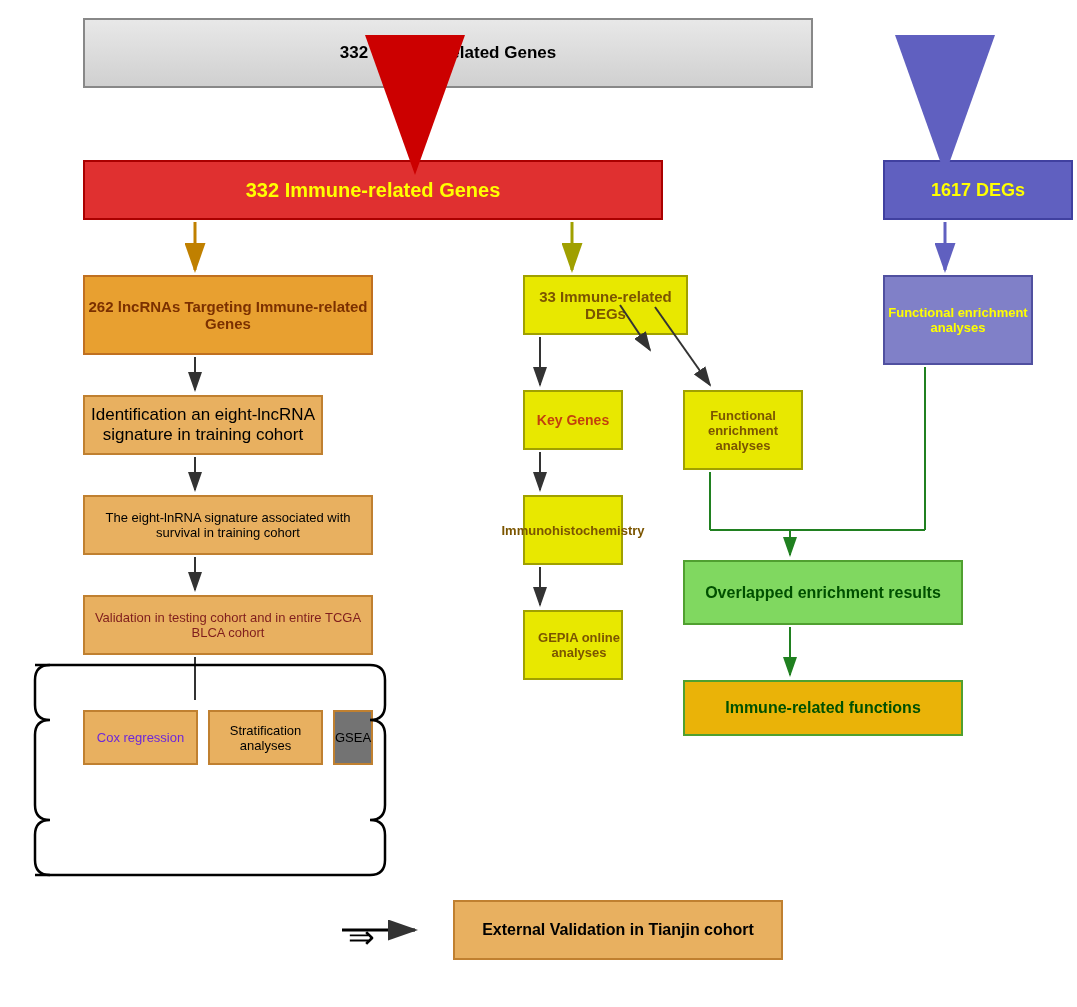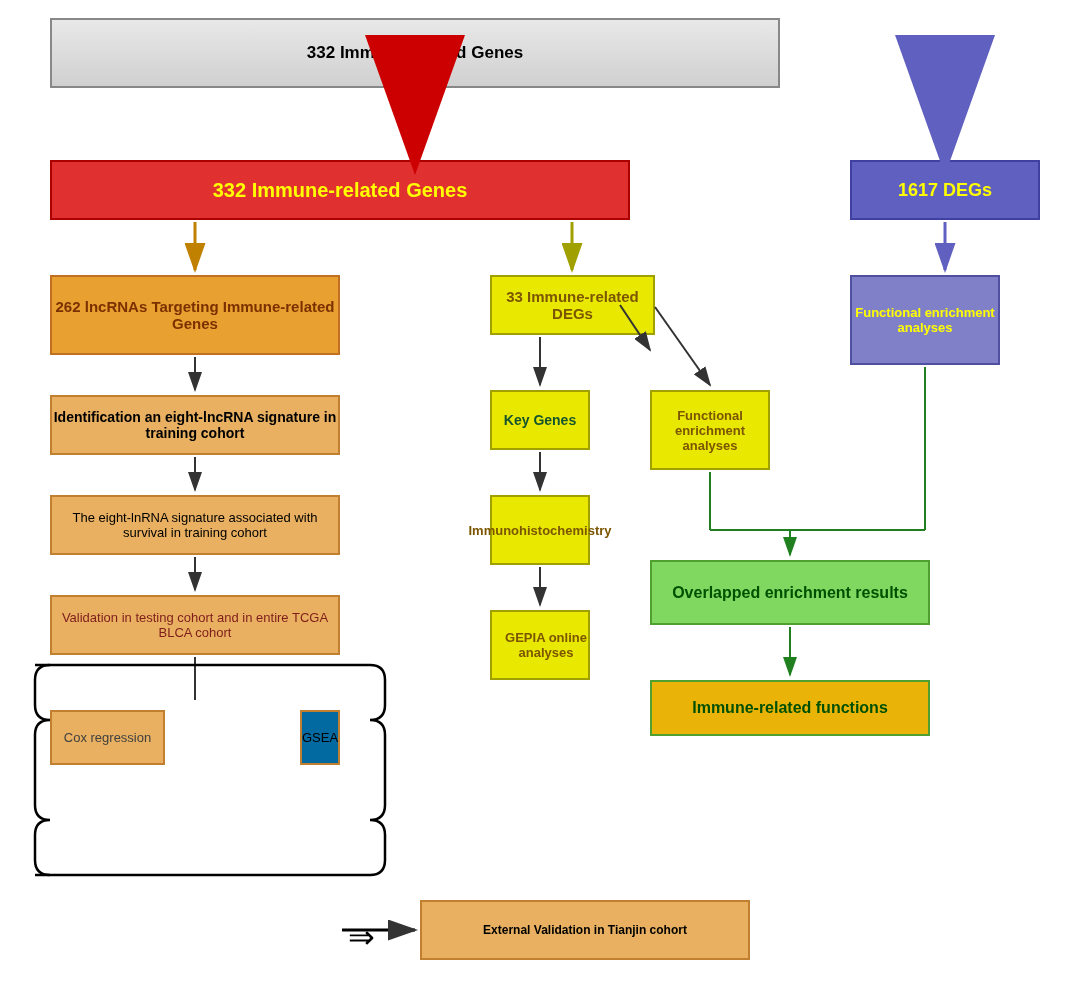--- a/index.html
+++ b/index.html
@@ -19,20 +19,21 @@
     }
     
     .box {
       position: absolute;
       display: flex;
       align-items: center;
       justify-content: center;
       text-align: center;
       border: 2px solid #666;
       font-weight: bold;
+      margin-left: 33px;
     }
     
     .box-dataset {
       left: 50px; top: 18px;
       width: 730px; height: 70px;
       background: linear-gradient(to bottom, #e8e8e8, #d0d0d0);
       border: 2px solid #888;
       flex-direction: column;
     }
     .box-dataset .title { font-size: 18px; font-weight: bold; color: #000; }
@@ -64,26 +65,26 @@
       width: 290px; height: 80px;
       background: #e8a030;
       border: 2px solid #c07020;
       color: #7b3000;
       font-size: 15px;
     }
 
     
     .box-identification {
       left: 50px; top: 395px;
-      width: 290px; height: 60px;
-      background: #e8b060;
-      border: 2px solid #c08030;
-      color: #000;
-      font-size: 14px;
-      font-weight: bold;
+      width: 240px; height: 60px;
+      background: #e8b060;
+      border: 2px solid #c08030;
+      color: #000;
+      font-size: 17px;
+      font-weight: normal;
     }
 
     
     .box-signature {
       left: 50px; top: 495px;
       width: 290px; height: 60px;
       background: #e8b060;
       border: 2px solid #c08030;
       color: #000;
       font-size: 13px;
@@ -100,37 +101,37 @@
       font-size: 13px;
       font-weight: normal;
     }
 
     
     .box-cox {
       left: 50px; top: 710px;
       width: 115px; height: 55px;
       background: #e8b060;
       border: 2px solid #c08030;
-      color: #404040;
+      color: #6d28d9;
       font-size: 13px;
       font-weight: normal;
     }
     .box-stratification {
       left: 175px; top: 710px;
       width: 115px; height: 55px;
       background: #e8b060;
       border: 2px solid #c08030;
       color: #000;
       font-size: 13px;
       font-weight: normal;
     }
     .box-gsea {
       left: 300px; top: 710px;
       width: 40px; height: 55px;
-      background: #0369a1;
+      background: #737373;
       border: 2px solid #c08030;
       color: #000;
       font-size: 13px;
       font-weight: normal;
     }
 
     
     .box-nomogram {
       left: 50px; top: 900px;
       width: 290px; height: 60px;
@@ -140,40 +141,40 @@
       font-size: 18px;
     }
 
     
     .box-external {
       left: 420px; top: 900px;
       width: 330px; height: 60px;
       background: #e8b060;
       border: 2px solid #c08030;
       color: #000;
-      font-size: 12px;
+      font-size: 16px;
     }
 
     
     .box-33degs {
       left: 490px; top: 275px;
       width: 165px; height: 60px;
       background: #e8e800;
       border: 2px solid #a0a000;
       color: #7b5500;
       font-size: 15px;
     }
 
     
     .box-keygenes {
       left: 490px; top: 390px;
       width: 100px; height: 60px;
       background: #e8e800;
       border: 2px solid #a0a000;
-      color: #14532d;
+      color: #c2410c;
       font-size: 14px;
     }
 
     
     .box-immuno {
       left: 490px; top: 495px;
       width: 100px; height: 70px;
       background: #e8e800;
       border: 2px solid #a0a000;
       color: #7b5500;
@@ -271,20 +272,23 @@
   </div>
 
   <div class="box box-validation">
     <span>Validation in testing cohort and in entire TCGA BLCA cohort</span>
   </div>
 
   <div class="box box-cox">
     <span>Cox regression</span>
   </div>
 
+  <div class="box box-stratification">
+    <span>Stratification analyses</span>
+  </div>
 
   <div class="box box-gsea">
     <span>GSEA</span>
   </div>
 
 
   <div class="box box-external">
     <span>External Validation in Tianjin cohort</span>
   </div>
 

